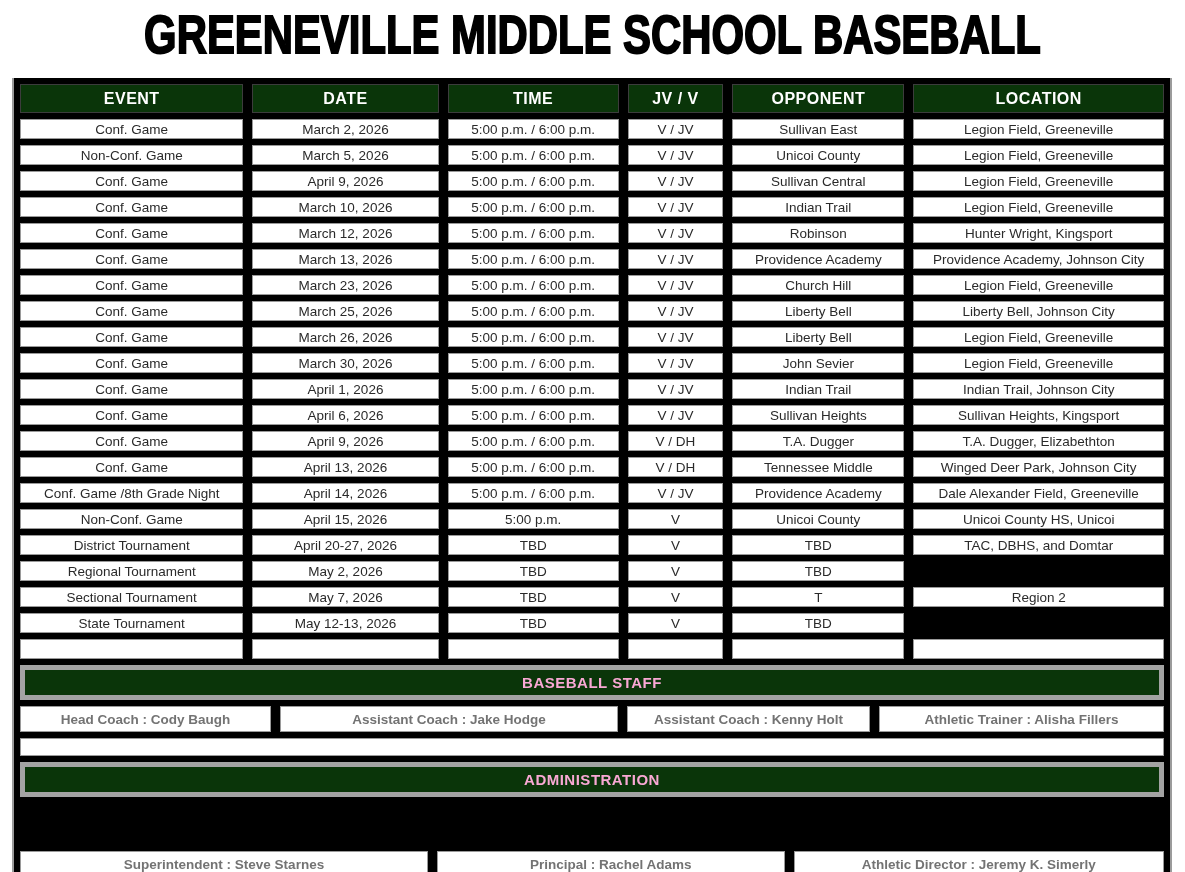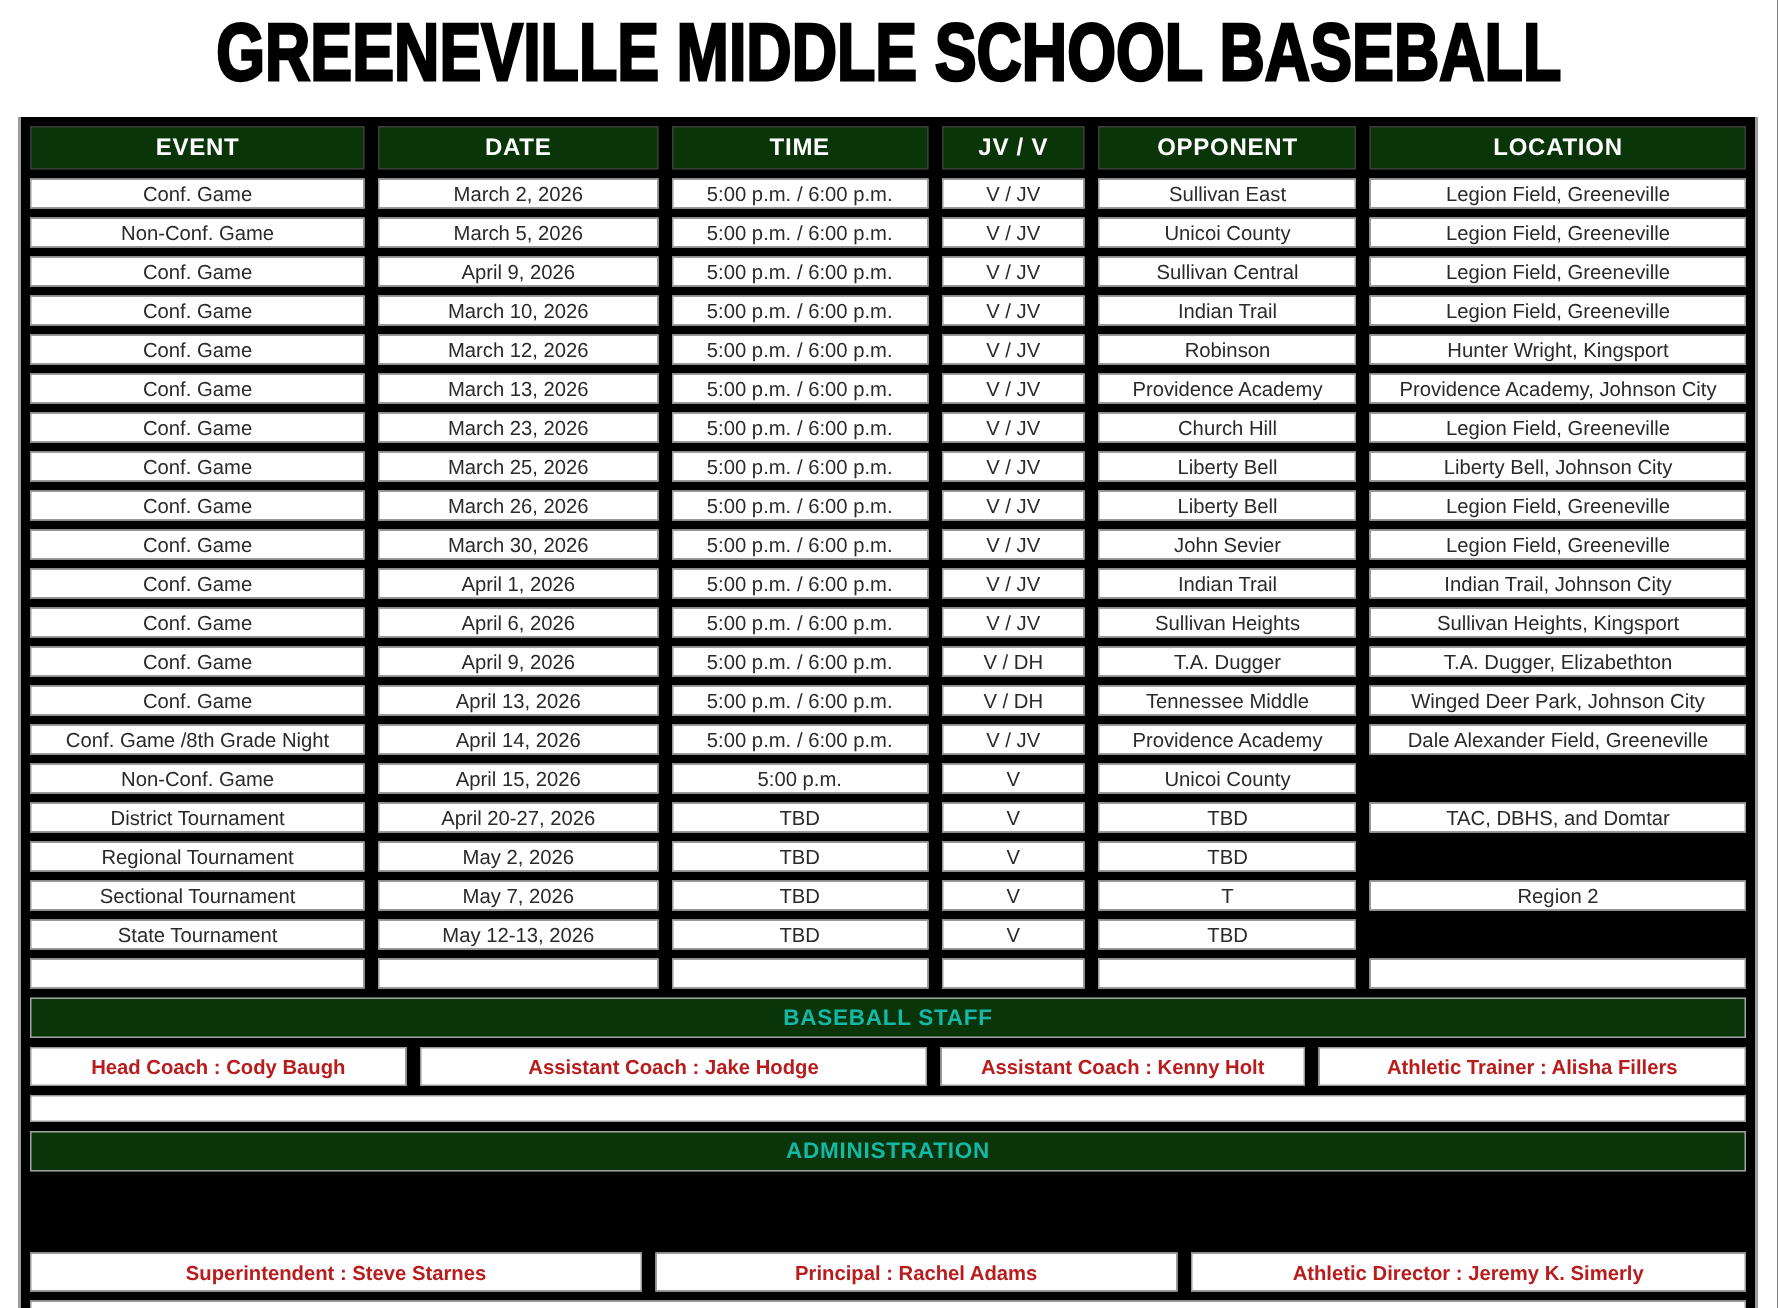--- a/index.html
+++ b/index.html
@@ -58,28 +58,28 @@
     background:var(--green);
     border:1px solid #3c3c3c;
     color:#fff;
     font-weight:700;
     height:27px;
     font-size:16px;
     letter-spacing:.5px;
   }
   .bcell{
     font-weight:700;
-    color:#b91c1c;
+    color:#737373;
     height:24px;
     font-size:13.5px;
   }
   .band{
     background:var(--green);
-    border:1px solid #a3a3a3;
-    color:#14b8a6;
+    border:5px solid #a3a3a3;
+    color:#f9a8d4;
     font-weight:700;
     font-size:15px;
     letter-spacing:.5px;
     height:25px;
     display:flex;align-items:center;justify-content:center;
   }
   .spacer{
     background:#fff;
     border:1px solid var(--cellborder);
     height:16px;
@@ -219,20 +219,21 @@
       <div class="cell">V / JV</div>
       <div class="cell">Providence Academy</div>
       <div class="cell">Dale Alexander Field, Greeneville</div>
     </div>
     <div class="row sched-cols">
       <div class="cell">Non-Conf. Game</div>
       <div class="cell">April 15, 2026</div>
       <div class="cell">5:00 p.m.</div>
       <div class="cell">V</div>
       <div class="cell">Unicoi County</div>
+      <div class="cell">Unicoi County HS, Unicoi</div>
     </div>
     <div class="row sched-cols">
       <div class="cell">District Tournament</div>
       <div class="cell">April 20-27, 2026</div>
       <div class="cell">TBD</div>
       <div class="cell">V</div>
       <div class="cell">TBD</div>
       <div class="cell">TAC, DBHS, and Domtar</div>
     </div>
     <div class="row sched-cols">

